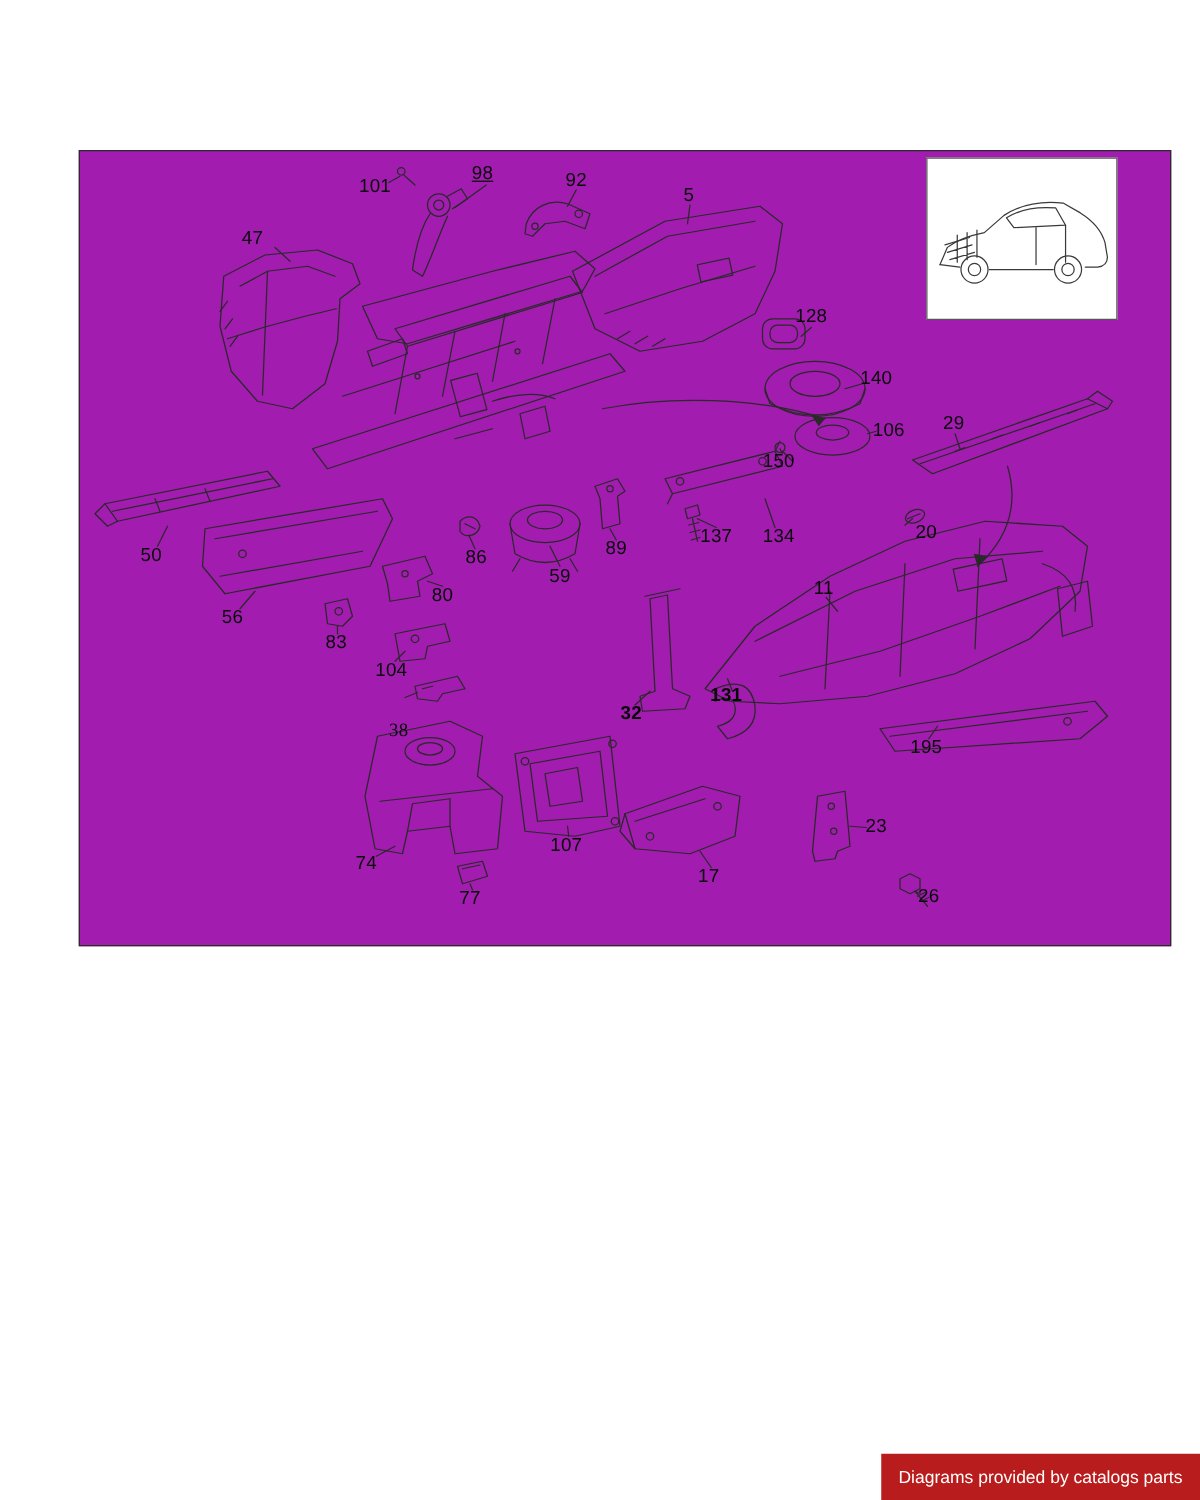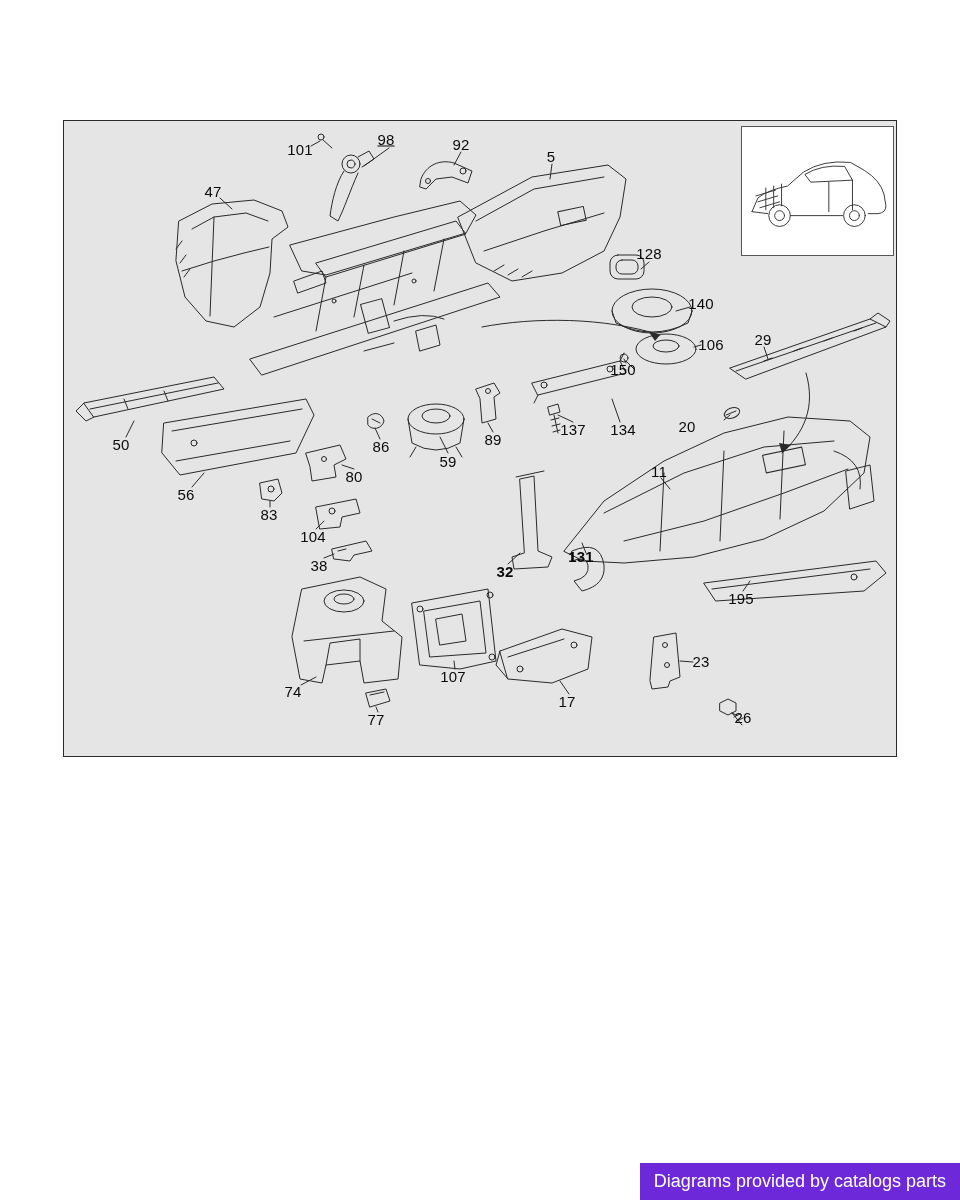--- a/index.html
+++ b/index.html
@@ -1,33 +1,33 @@
 <!DOCTYPE html>
 <html><head>
 <meta charset="utf-8">
 <style>
   html,body{margin:0;padding:0;background:#ffffff;}
   .page{position:relative;width:960px;height:1200px;background:#ffffff;overflow:hidden;
         font-family:"Liberation Sans",sans-serif;}
   .diagram-frame{position:absolute;left:63px;top:120px;width:832px;height:635px;
-        border:1px solid #2b2b2b;background:#e5e5e5;box-sizing:content-box;}
+        border:1px solid #2b2b2b;background:#a21caf;box-sizing:content-box;padding-left:40px;}
   .artwork{position:absolute;left:0;top:0;width:832px;height:635px;}
   .artwork path,.artwork circle,.artwork ellipse,.artwork rect,.artwork line{
         fill:none;stroke:#2a2a2a;stroke-width:1;stroke-linejoin:round;stroke-linecap:round;}
   .artwork .arrowhead{fill:#2a2a2a;stroke:none;}
   .labels-layer{position:absolute;left:0;top:0;width:832px;height:635px;pointer-events:none;}
   .part-label{position:absolute;transform:translate(-50%,-50%);font-size:15px;color:#0a0a0a;
         white-space:nowrap;letter-spacing:0.2px;}
   .vehicle-inset{position:absolute;left:677px;top:5px;width:153px;height:130px;
         border:1px solid #555;background:#ffffff;box-sizing:border-box;}
   .vehicle-inset svg{width:100%;height:100%;}
   .vehicle-inset path,.vehicle-inset circle{fill:none;stroke:#3a3a3a;stroke-width:1;
         stroke-linejoin:round;stroke-linecap:round;}
   .credit-bar{position:absolute;right:0;bottom:0;height:37px;line-height:37px;
-        background:#6d28d9;color:#ffffff;font-size:18px;padding:0 14px;}
+        background:#b91c1c;color:#ffffff;font-size:14px;padding:0 14px;}
 </style>
 </head>
 <body>
 
 <div class="page">
 
   <div class="diagram-frame">
 
     <svg class="artwork" viewBox="0 0 832 635">
 
@@ -297,39 +297,39 @@
         <path d="M88,56 L88,86 M112,54 L112,84"></path>
         <path d="M14,70 L34,64 M16,76 L36,70 M18,82 L38,76 M24,62 L24,84 M32,60 L32,82 M40,58 L40,80"></path>
       </svg>
     </div>
 
     <div class="labels-layer">
         <span class="part-label" style="left: 236px; top: 28px;">101</span>
         <span class="part-label" style="left: 322px; top: 18px; text-decoration: underline;">98</span>
         <span class="part-label" style="left: 397px; top: 23px;">92</span>
         <span class="part-label" style="left: 487px; top: 35px;">5</span>
-        <span class="part-label" style="left: 149px; top: 70px;">47</span>
+        <span class="part-label" style="left: 138px; top: 70px;">47</span>
         <span class="part-label" style="left: 585px; top: 132px;">128</span>
         <span class="part-label" style="left: 637px; top: 182px;">140</span>
         <span class="part-label" style="left: 647px; top: 223px;">106</span>
         <span class="part-label" style="left: 559px; top: 248px;">150</span>
         <span class="part-label" style="left: 699px; top: 218px;">29</span>
         <span class="part-label" style="left: 57px; top: 323px;">50</span>
         <span class="part-label" style="left: 122px; top: 373px;">56</span>
         <span class="part-label" style="left: 205px; top: 393px;">83</span>
         <span class="part-label" style="left: 317px; top: 325px;">86</span>
         <span class="part-label" style="left: 384px; top: 340px;">59</span>
         <span class="part-label" style="left: 429px; top: 318px;">89</span>
         <span class="part-label" style="left: 509px; top: 308px;">137</span>
         <span class="part-label" style="left: 559px; top: 308px;">134</span>
-        <span class="part-label" style="left: 623px; top: 305px;">20</span>
+        <span class="part-label" style="left: 677px; top: 305px;">20</span>
         <span class="part-label" style="left: 595px; top: 350px;">11</span>
         <span class="part-label" style="left: 290px; top: 355px;">80</span>
         <span class="part-label" style="left: 249px; top: 415px;">104</span>
-        <span class="part-label" style="left: 255px; top: 444px;">38</span>
+        <span class="part-label" style="left: 255px; top: 464px; font-family: Liberation Serif, serif;">38</span>
         <span class="part-label" style="left: 441px; top: 450px; font-weight: bold;">32</span>
         <span class="part-label" style="left: 517px; top: 435px; font-weight: bold;">131</span>
         <span class="part-label" style="left: 677px; top: 477px;">195</span>
         <span class="part-label" style="left: 229px; top: 570px;">74</span>
         <span class="part-label" style="left: 312px; top: 598px;">77</span>
         <span class="part-label" style="left: 389px; top: 555px;">107</span>
         <span class="part-label" style="left: 503px; top: 580px;">17</span>
         <span class="part-label" style="left: 637px; top: 540px;">23</span>
         <span class="part-label" style="left: 679px; top: 596px;">26</span>
       </div>

